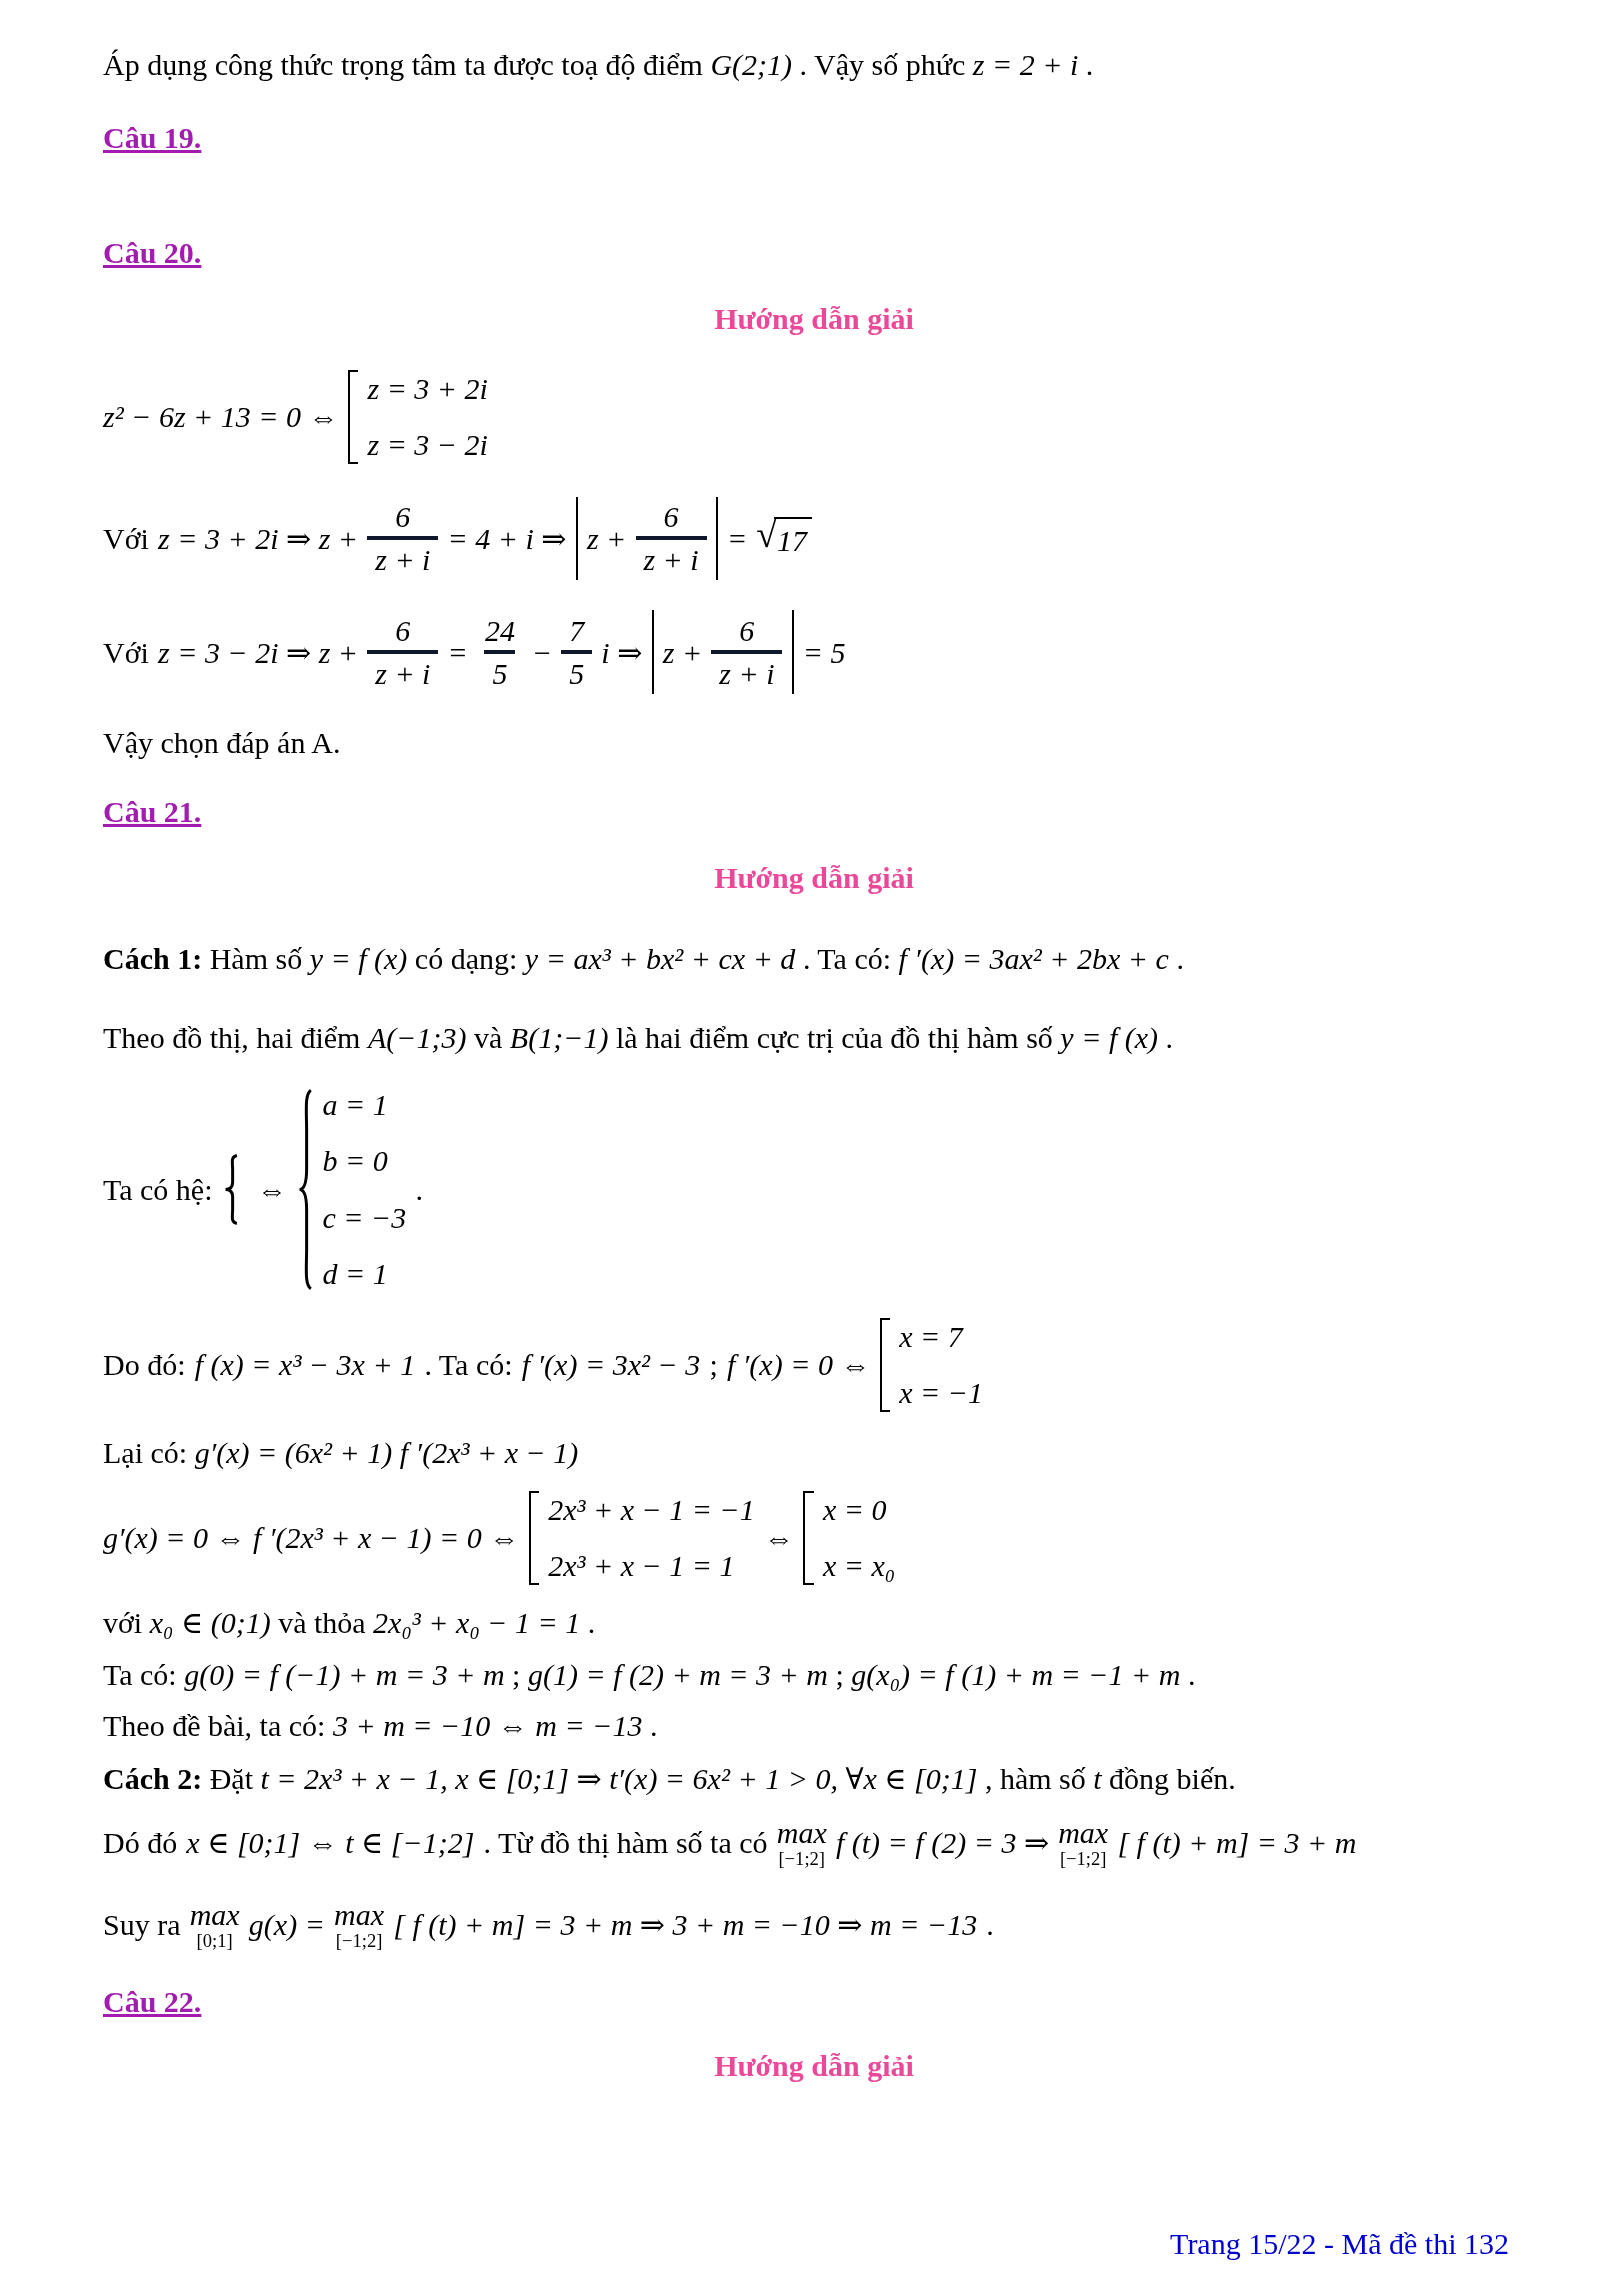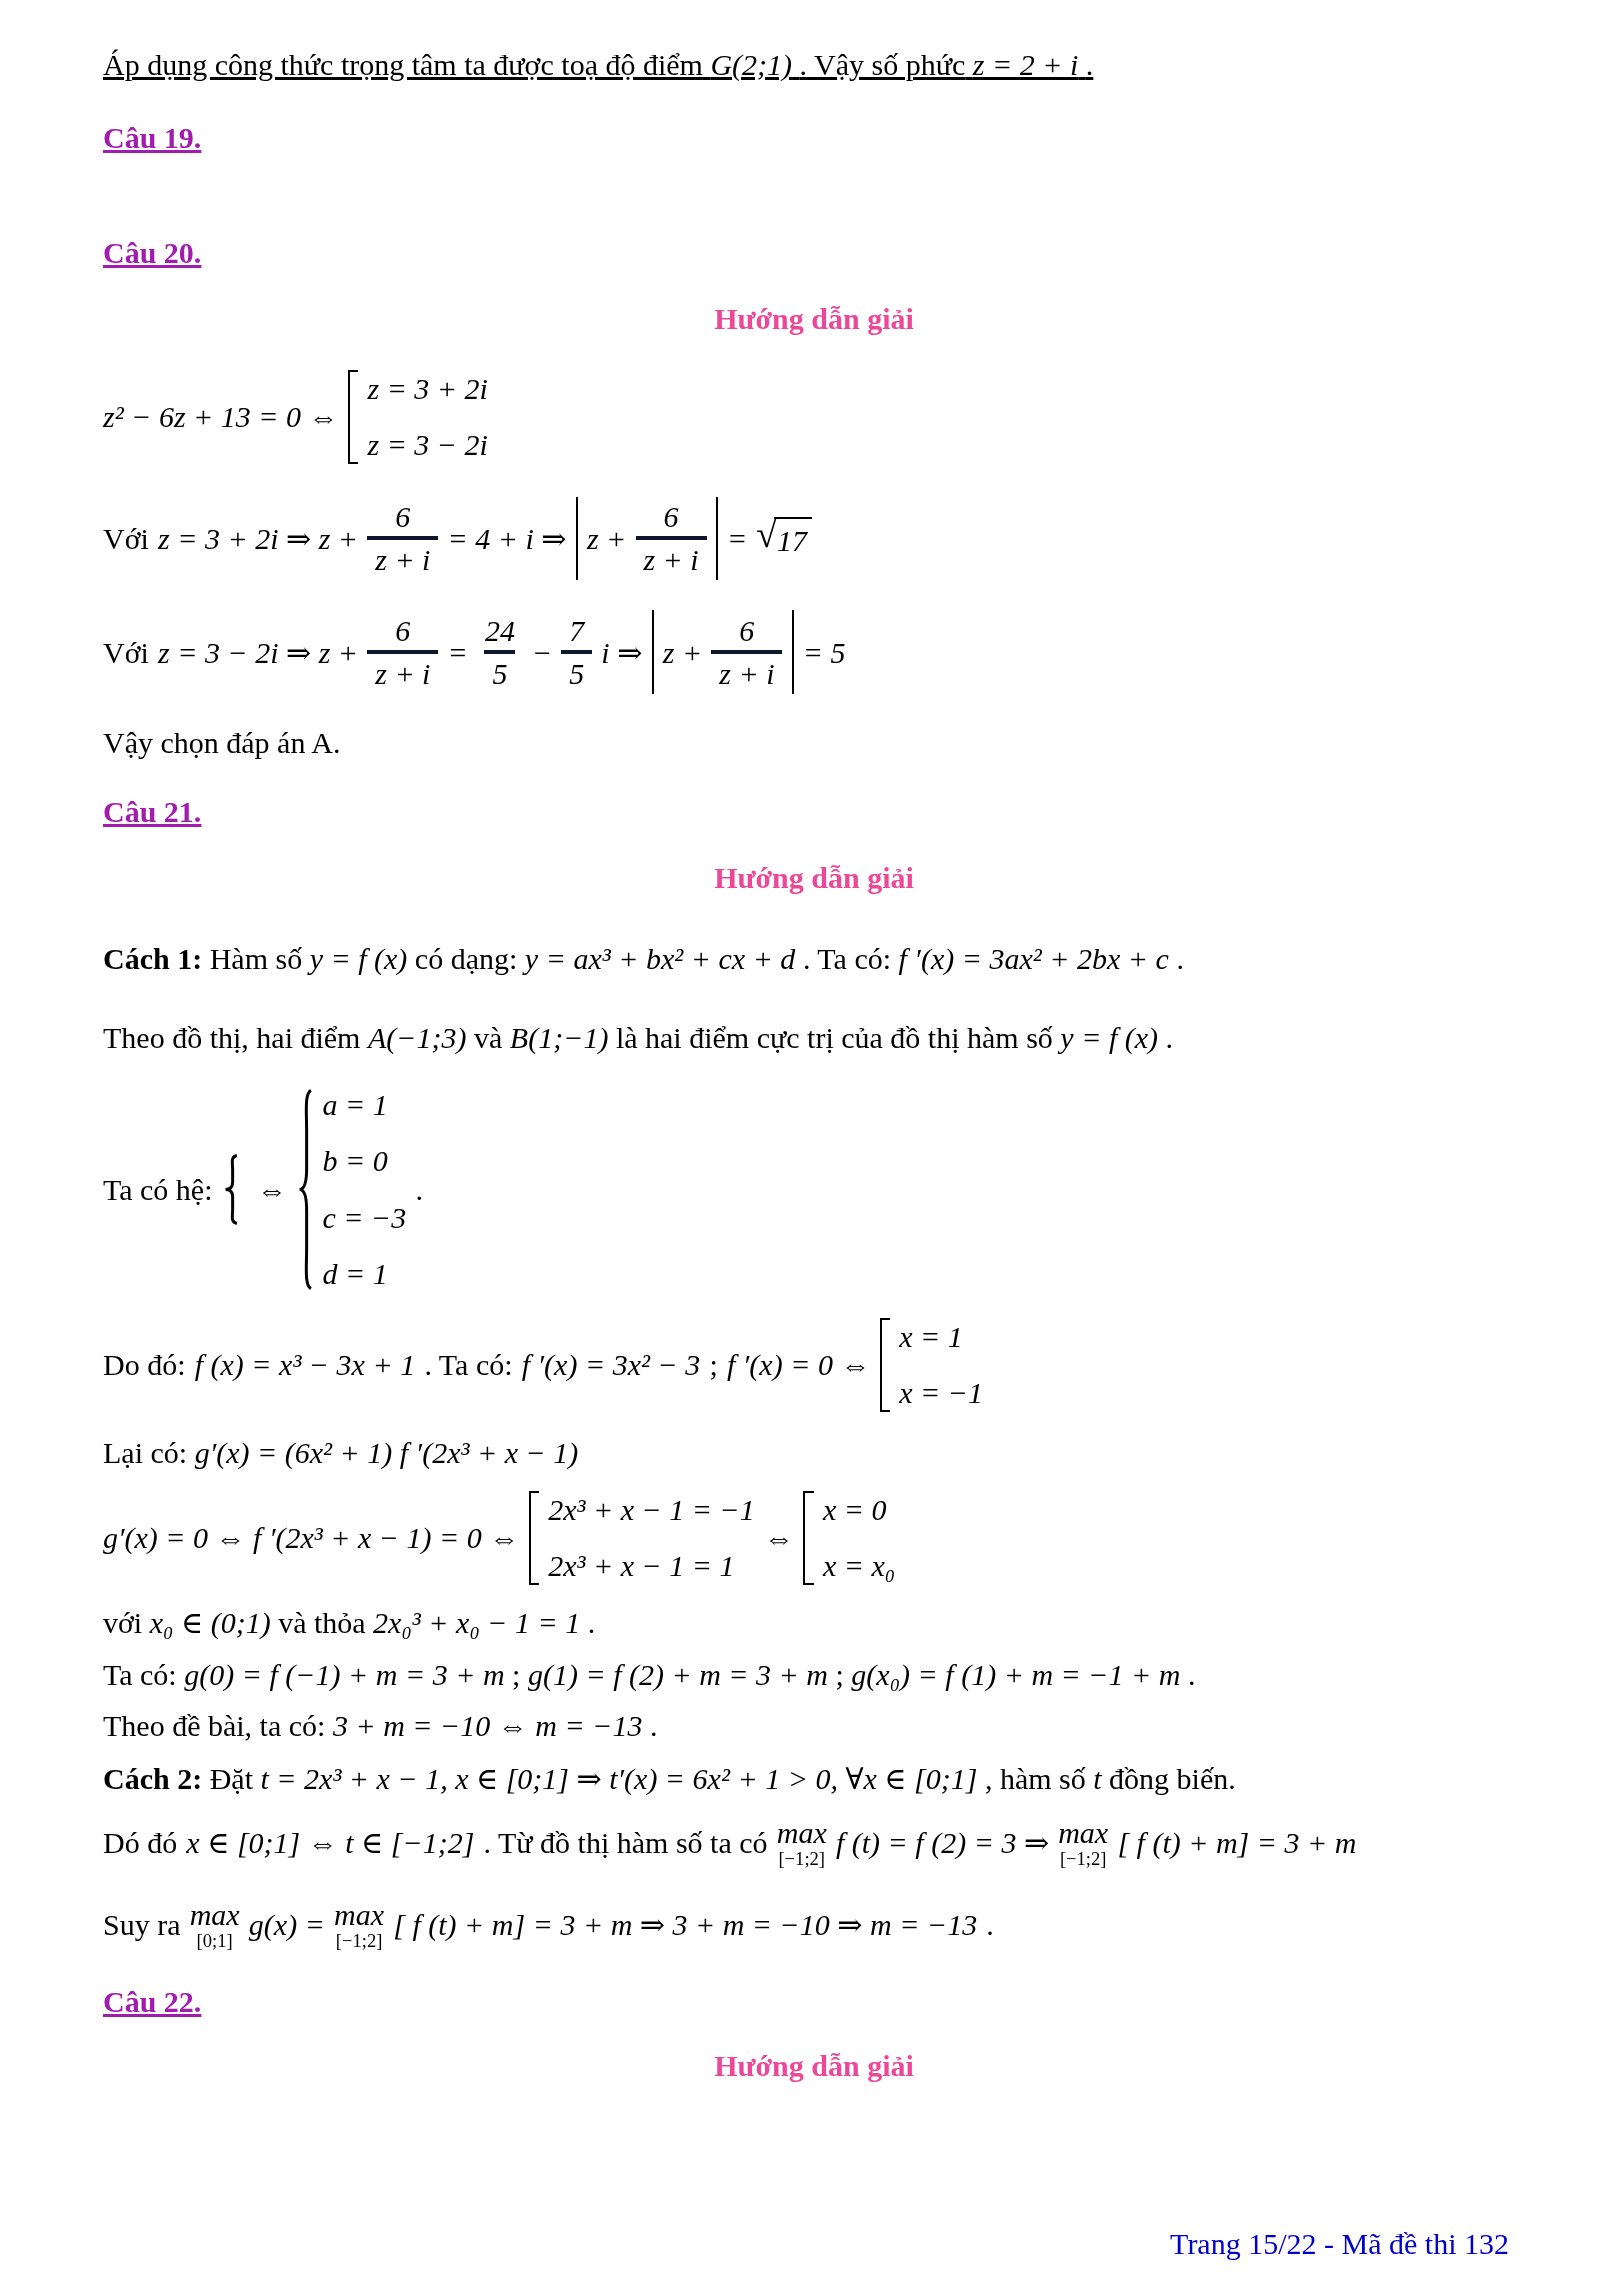--- a/index.html
+++ b/index.html
@@ -44,21 +44,21 @@
   .limop { display: inline-flex; flex-direction: column; align-items: center; line-height: 1.05; }
   .limop .op { font-style: italic; }
   .limop .sub { font-size: 0.62em; font-style: normal; }
   .footer { position: absolute; right: 114px; bottom: 34px; color: #0000CC; }
 </style>
 </head>
 <body>
 
 <div class="page">
 
-  <div class="tline" style="margin-top:0;text-decoration:underline;">
+  <div class="tline" style="margin-top:0;">
     <span class="t">Áp dụng công thức trọng tâm ta được toạ độ điểm</span>
     <span class="m">G(2;1)</span>
     <span class="t">. Vậy số phức</span>
     <span class="m">z = 2 + i</span>
     <span class="t">.</span>
   </div>
 
   <div class="qheading" style="margin-top:30px;">Câu 19.</div>
 
   <div class="qheading" style="margin-top:73px;">Câu 20.</div>
@@ -182,21 +182,21 @@
   <div class="mline" style="margin-top:25px;">
     <span class="t">Do đó:</span>
     <span class="m">f (x) = x³ − 3x + 1</span>
     <span class="t">. Ta có:</span>
     <span class="m">f ′(x) = 3x² − 3</span>
     <span class="t">;</span>
     <span class="m">f ′(x) = 0 ⇔</span>
     <span class="cases">
       <span class="sqb"></span>
       <span class="ccol">
-        <span class="m">x = 1</span>
+        <span class="m">x = 7</span>
         <span class="m">x = −1</span>
       </span>
     </span>
   </div>
 
   <div class="tline" style="margin-top:18.3px;">
     <span class="t">Lại có:</span>
     <span class="m">g′(x) = (6x² + 1) f ′(2x³ + x − 1)</span>
   </div>
 

